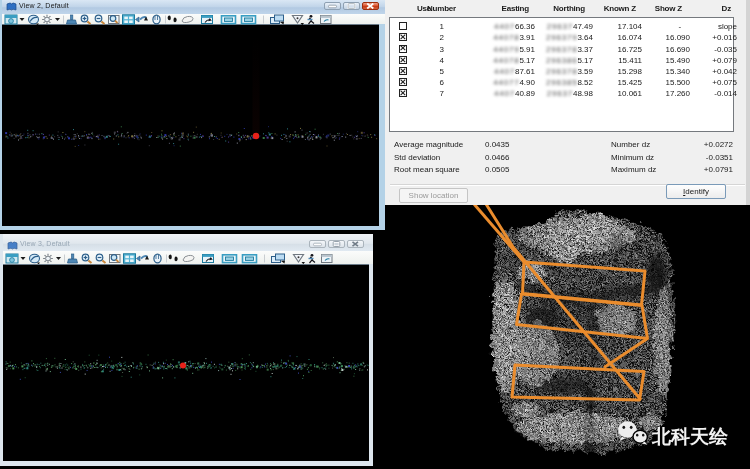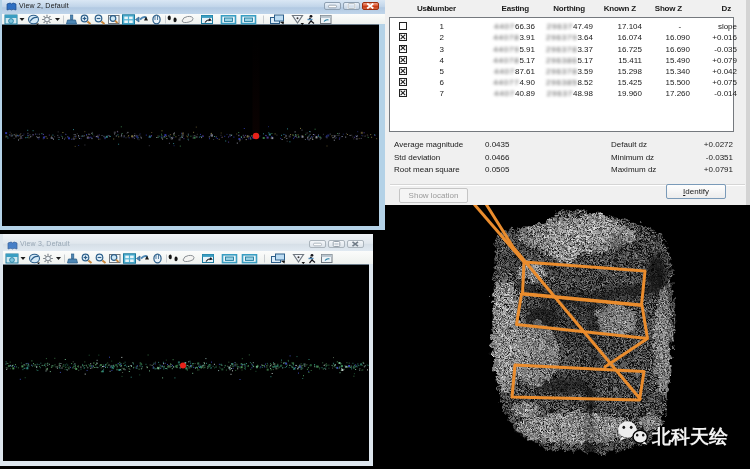--- a/index.html
+++ b/index.html
@@ -1616,32 +1616,32 @@
 <span class="rn" style="left:255px;width:45px">15.500</span>
 <span class="rn" style="left:300px;width:47px">+0.075</span>
 </div>
       <div class="trow" style="top:70.4px">
 <span style="position:absolute;left:9px;top:1px"><span class="cb"><svg width="8" height="8">
               <path d="M1.6,1.6 L6.2,6.2 M6.2,1.6 L1.6,6.2" stroke="#222" stroke-width="1.1"></path>
             </svg></span></span>
 <span class="rn" style="left:20px;width:34px">7</span>
 <span class="rn" style="left:60px;width:85px"><span class="bl">4407</span>40.89</span>
 <span class="rn" style="left:145px;width:58px"><span class="bl">29637</span>48.98</span>
-<span class="rn" style="left:205px;width:47px">19.960</span>
+<span class="rn" style="left:205px;width:47px">10.061</span>
 <span class="rn" style="left:255px;width:45px">17.260</span>
 <span class="rn" style="left:300px;width:47px">-0.014</span>
 </div>
     </div>
 <div class="st" style="top:140px;left:9px">Average magnitude</div>
     <div class="st" style="top:140px;left:100px">0.0435</div>
 <div class="st" style="top:152.5px;left:9px">Std deviation</div>
     <div class="st" style="top:152.5px;left:100px">0.0466</div>
 <div class="st" style="top:165px;left:9px">Root mean square</div>
     <div class="st" style="top:165px;left:100px">0.0505</div>
-<div class="st" style="top:140px;left:226px">Default dz</div>
+<div class="st" style="top:140px;left:226px">Number dz</div>
     <div class="st sr" style="top:140px">+0.0272</div>
 <div class="st" style="top:152.5px;left:226px">Minimum dz</div>
     <div class="st sr" style="top:152.5px">-0.0351</div>
 <div class="st" style="top:165px;left:226px">Maximum dz</div>
     <div class="st sr" style="top:165px">+0.0791</div>
 <div id="hr"></div>
 <div style="position:absolute;right:0;top:0;width:4px;height:205px;background:#d4d4d4"></div>
 <button id="bshow" disabled="">Show location</button>
 <button id="bident"><span style="text-decoration:underline">I</span>dentify</button>
 </div>

